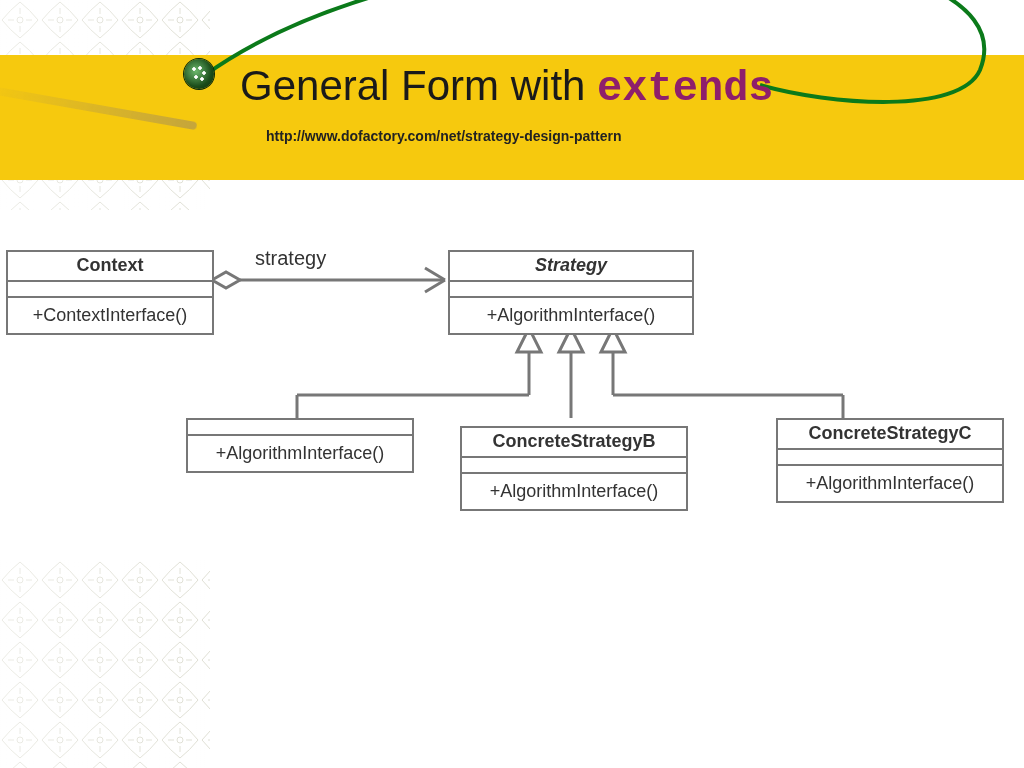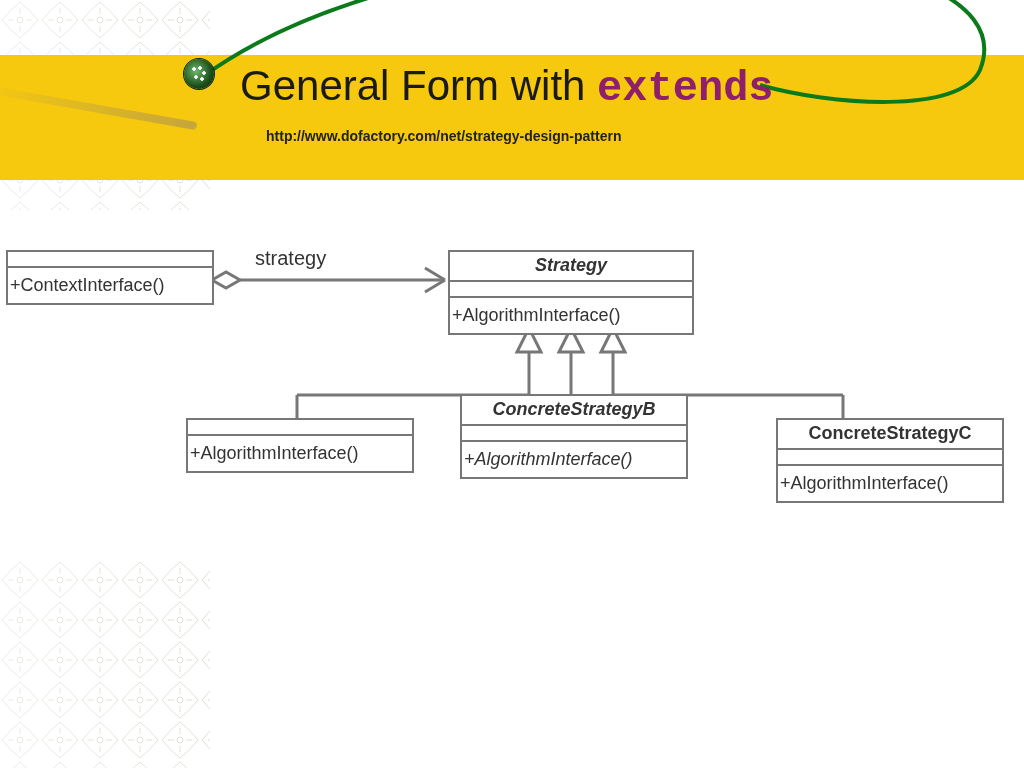--- a/index.html
+++ b/index.html
@@ -112,22 +112,23 @@
     padding: 3px 4px 4px 4px;
     border-bottom: 2px solid #777;
     white-space: nowrap;
   }
   .uml .name.italic { font-style: italic; }
   .uml .attrs {
     min-height: 14px;
     border-bottom: 2px solid #777;
   }
   .uml .ops {
-    padding: 7px 2px;
-    white-space: nowrap;
+    padding: 7px 16px;
+    white-space: nowrap;
+    text-align: center;
   }
 
   svg.connectors {
     position: absolute;
     left: 0; top: 0;
     width: 1024px; height: 768px;
     pointer-events: none;
   }
   .assoc-label {
     position: absolute;
@@ -210,36 +211,37 @@
 
     <line x1="613" y1="352" x2="613" y2="395"></line>
     <line x1="613" y1="395" x2="843" y2="395"></line>
     <line x1="843" y1="395" x2="843" y2="418"></line>
   </g>
 </svg>
 
 <div class="assoc-label" style="left:255px;top:247px;">strategy</div>
 
 <div class="uml" style="left:6px; top:250px; width:204px;">
+  <div class="name">Context</div>
   <div class="attrs"></div>
   <div class="ops">+ContextInterface()</div>
 </div>
 
 <div class="uml" style="left:448px; top:250px; width:242px;">
   <div class="name italic">Strategy</div>
   <div class="attrs"></div>
   <div class="ops">+AlgorithmInterface()</div>
 </div>
 
 <div class="uml" style="left:186px; top:418px; width:224px;">
   <div class="attrs"></div>
   <div class="ops">+AlgorithmInterface()</div>
 </div>
 
-<div class="uml" style="left:460px; top:394px; width:224px;font-style:italic;">
+<div class="uml" style="left:460px; top:426px; width:224px;">
   <div class="name">ConcreteStrategyB</div>
   <div class="attrs"></div>
   <div class="ops">+AlgorithmInterface()</div>
 </div>
 
 <div class="uml" style="left:776px; top:418px; width:224px;">
   <div class="name">ConcreteStrategyC</div>
   <div class="attrs"></div>
   <div class="ops">+AlgorithmInterface()</div>
 </div>

